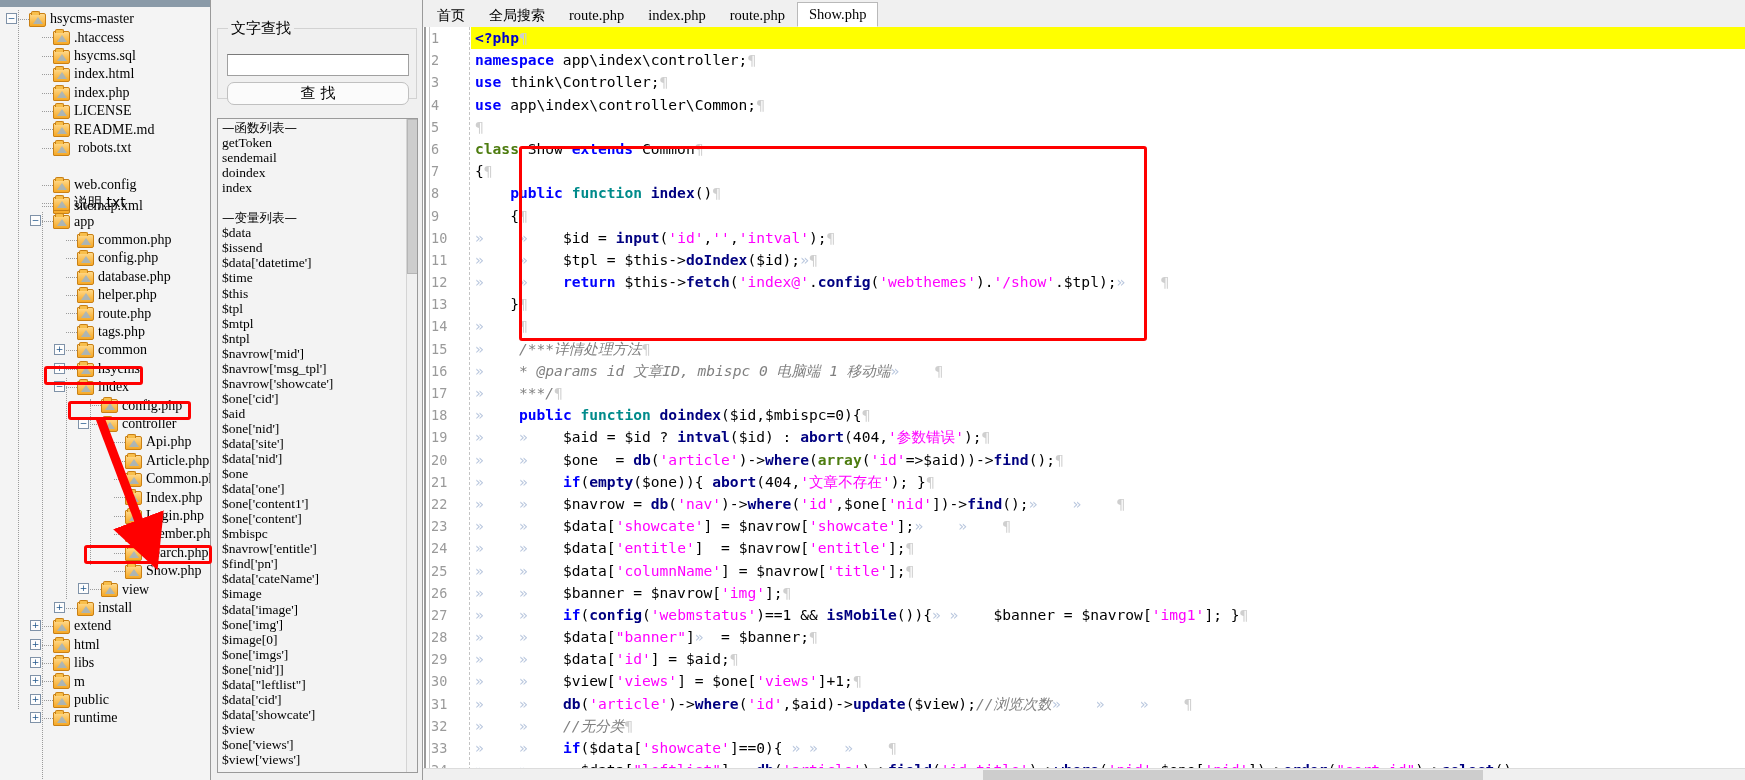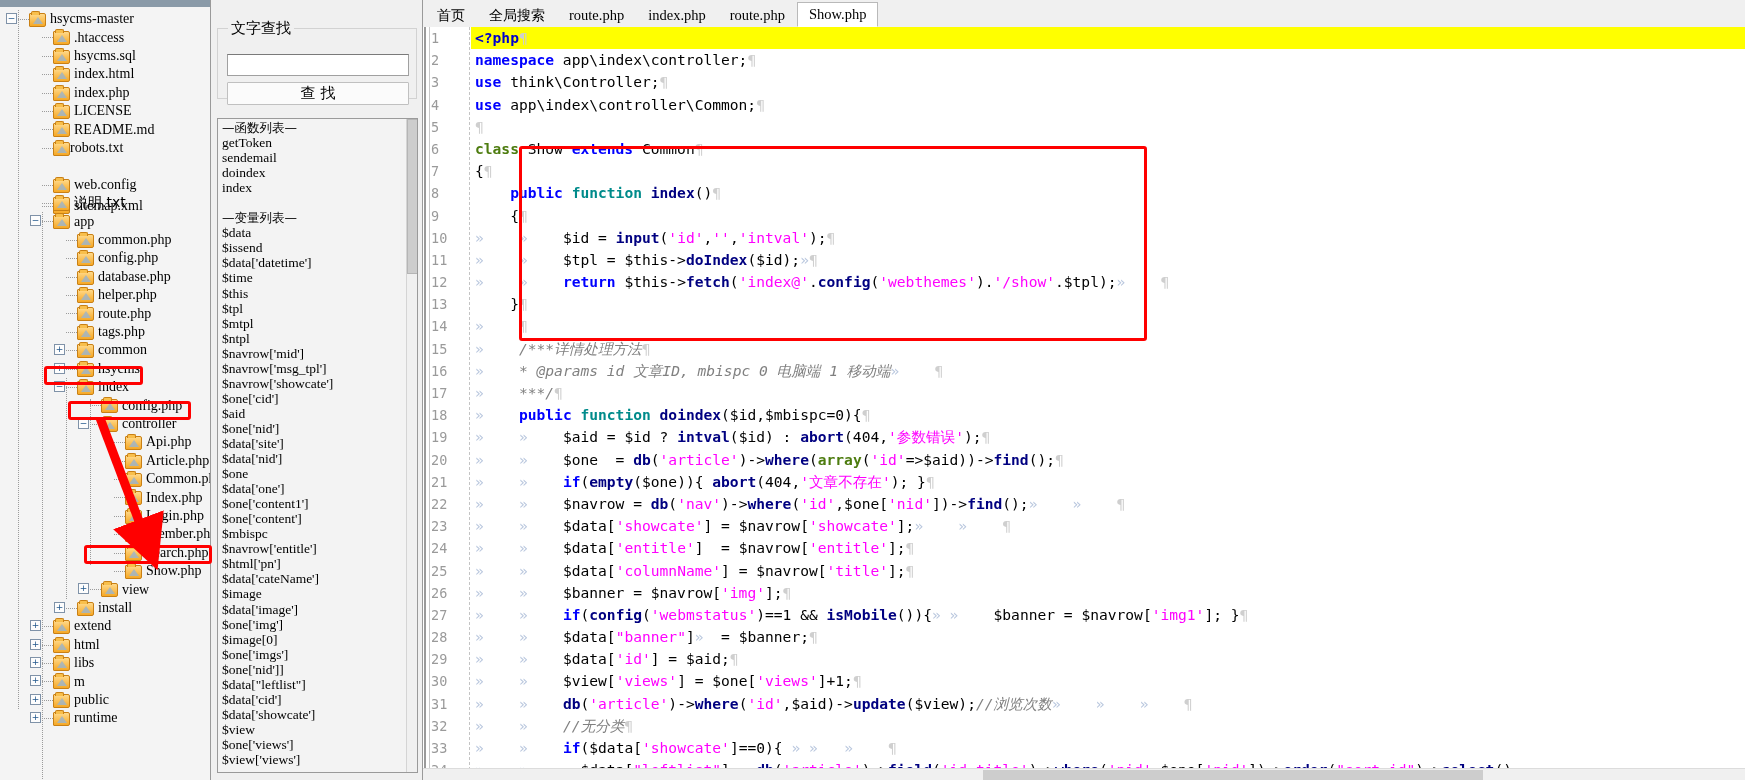--- a/index.html
+++ b/index.html
@@ -133,21 +133,21 @@
     font-size: 13px;
     padding: 0 3px;
     font-family: "Liberation Sans", sans-serif;
   }
   .find-btn {
     position: absolute;
     left: 9px; top: 53px;
     width: 182px; height: 23px;
     background: #fbfbfb;
     border: 1px solid #c0c0c0;
-    border-radius: 1px;
+    border-radius: 7px;
     font-size: 15px;
     font-family: "DejaVu Sans", sans-serif;
     color: #000;
     cursor: pointer;
   }
   .list-box {
     position: absolute;
     left: 6px; top: 118px;
     width: 201px; height: 655px;
     background: #f3f3f3;
@@ -350,21 +350,21 @@
           <span class="tlabel" style="left: 74px;">LICENSE</span>
         </div>
         <div class="tnode" style="top: 113.4px; position: absolute; left: 0px; width: 100%;">
           <span class="dots" style="left: 42px; top: 9px;"></span>
           <span class="folder" style="left: 53px; top: 3px;"></span>
           <span class="tlabel" style="left: 74px;">README.md</span>
         </div>
         <div class="tnode" style="top: 131.8px; position: absolute; left: 0px; width: 100%;">
           <span class="dots" style="left: 42px; top: 9px;"></span>
           <span class="folder" style="left: 53px; top: 3px;"></span>
-          <span class="tlabel" style="left: 70px;">robots.txt</span>
+          <span class="tlabel" style="left: 78px;">robots.txt</span>
         </div>
         <div class="tnode" style="top: 150.2px; position: absolute; left: 0px; width: 100%; margin-top: 40px;">
           <span class="dots" style="left: 42px; top: 9px;"></span>
           <span class="folder" style="left: 53px; top: 3px;"></span>
           <span class="tlabel" style="left: 74px;">sitemap.xml</span>
         </div>
         <div class="tnode" style="top: 168.6px; position: absolute; left: 0px; width: 100%;">
           <span class="dots" style="left: 42px; top: 9px;"></span>
           <span class="folder" style="left: 53px; top: 3px;"></span>
           <span class="tlabel" style="left: 74px;">web.config</span>
@@ -567,21 +567,21 @@
           <div>$aid</div>
           <div>$one['nid']</div>
           <div>$data['site']</div>
           <div>$data['nid']</div>
           <div>$one</div>
           <div>$data['one']</div>
           <div>$one['content1']</div>
           <div>$one['content']</div>
           <div>$mbispc</div>
           <div>$navrow['entitle']</div>
-          <div>$html['pn']</div>
+          <div>$find['pn']</div>
           <div>$data['cateName']</div>
           <div>$image</div>
           <div>$data['image']</div>
           <div>$one['img']</div>
           <div>$image[0]</div>
           <div>$one['imgs']</div>
           <div>$one['nid']]</div>
           <div>$data["leftlist"]</div>
           <div>$data['cid']</div>
           <div>$data['showcate']</div>

